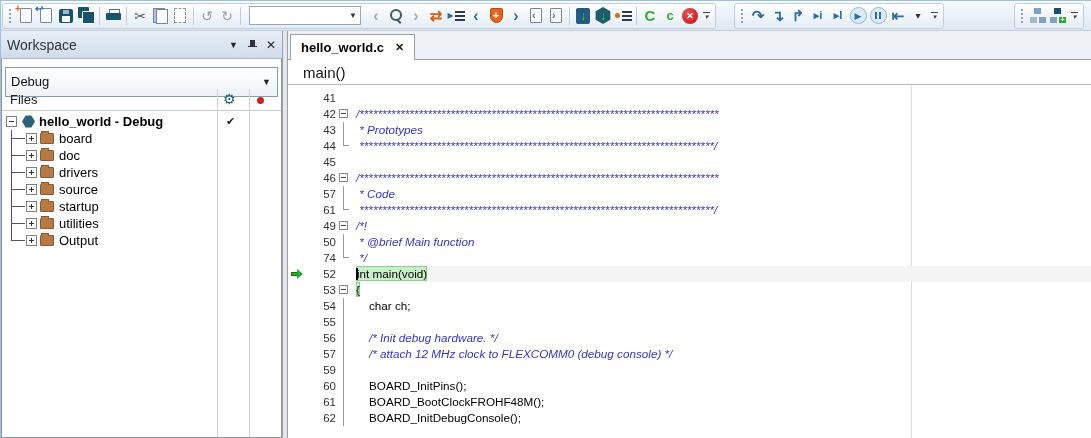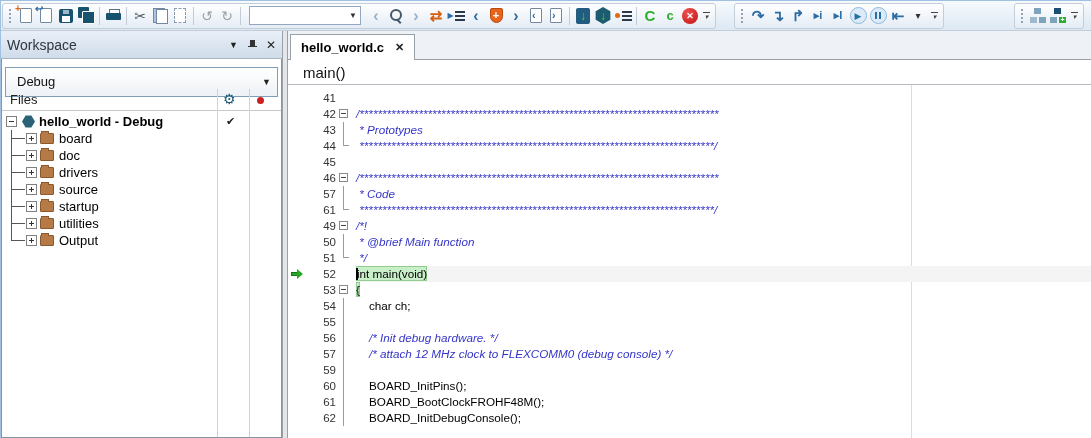--- a/index.html
+++ b/index.html
@@ -67,21 +67,21 @@
   .workspace { width:281px; flex:none; display:flex; flex-direction:column; background:#fff; }
   .ws-titlebar { height:28px; flex:none; background:linear-gradient(#e9eff7,#cfdcea); border-bottom:1px solid #aab6c4; display:flex; align-items:center; padding:0 6px; font-size:14px; color:#2f3640; }
   .ws-titlebar .spacer { flex:1; }
   .wsico { margin-left:9px; font-size:9px; color:#222; cursor:default; }
   .wsico.x { font-size:12px; }
   .pin-icon { margin-left:10px; width:9px; height:12px; position:relative; display:inline-block; }
   .pin-icon::before { content:""; position:absolute; top:1px; left:2px; width:5px; height:6px; background:#333; }
   .pin-icon::after { content:""; position:absolute; top:7px; left:0px; width:9px; height:1px; background:#333; box-shadow:4px 1px 0 -3px #333, 4px 4px 0 -3px #333; }
   .ws-body { flex:1; border:1px solid #8a95a1; border-top:none; margin:0; position:relative; display:flex; flex-direction:column; min-height:0; background:#fff; }
   .ws-combo-row { height:30px; flex:none; display:flex; align-items:center; padding:0 3px; }
-  .ws-combo { flex:1; height:30px; background:linear-gradient(#ffffff,#eef2f6); border:1px solid #7f9db9; display:flex; align-items:center; font-size:13px; padding-left:11px; color:#111;margin-top:15px; }
+  .ws-combo { flex:1; height:30px; background:linear-gradient(#ffffff,#eef2f6); border:1px solid #7f9db9; display:flex; align-items:center; font-size:13px; padding-left:5px; color:#111;margin-top:15px; }
   .ws-combo .arr { margin-left:auto; padding-right:6px; font-size:9px; color:#222; }
   .files-header { height:22px; flex:none; border-bottom:1px solid #c9c9c9; display:flex; align-items:center; padding-left:8px; font-size:13px; color:#222; position:relative; }
   .gear { position:absolute; left:221px; top:2px; font-size:14px; color:#1d5b77; }
   .reddot { position:absolute; left:255px; top:8px; width:7px; height:7px; border-radius:50%; background:#cc2020; }
   .colline { position:absolute; top:30px; bottom:0; width:1px; background:#d2d2d2; z-index:2; }
   .tree { flex:1; position:relative; font-size:13px; overflow:hidden; padding-top:2px; }
   .trow { height:17px; display:flex; align-items:center; position:relative; }
   .trow.root { font-weight:bold; }
   .ebox { width:11px; height:11px; border:1px solid #808080; background:#fff; position:relative; flex:none; }
   .ebox::after { content:""; position:absolute; left:2px; right:2px; top:4px; height:1px; background:#333; }
@@ -423,21 +423,21 @@
           <div class="cl">
             <span class="gut"></span>
             <span class="lno">50</span>
             <span class="fmark">
               <span class="fline"></span>
             </span>
             <span class="ltxt comment"> * @brief Main function</span>
           </div>
           <div class="cl">
             <span class="gut"></span>
-            <span class="lno">51</span>
+            <span class="lno">74</span>
             <span class="fmark">
               <span class="fend"></span>
             </span>
             <span class="ltxt comment"> */</span>
           </div>
           <div class="cl cur">
             <span class="gut">
               <span class="pc-rect"></span>
               <span class="pc-tri"></span>
             </span>

